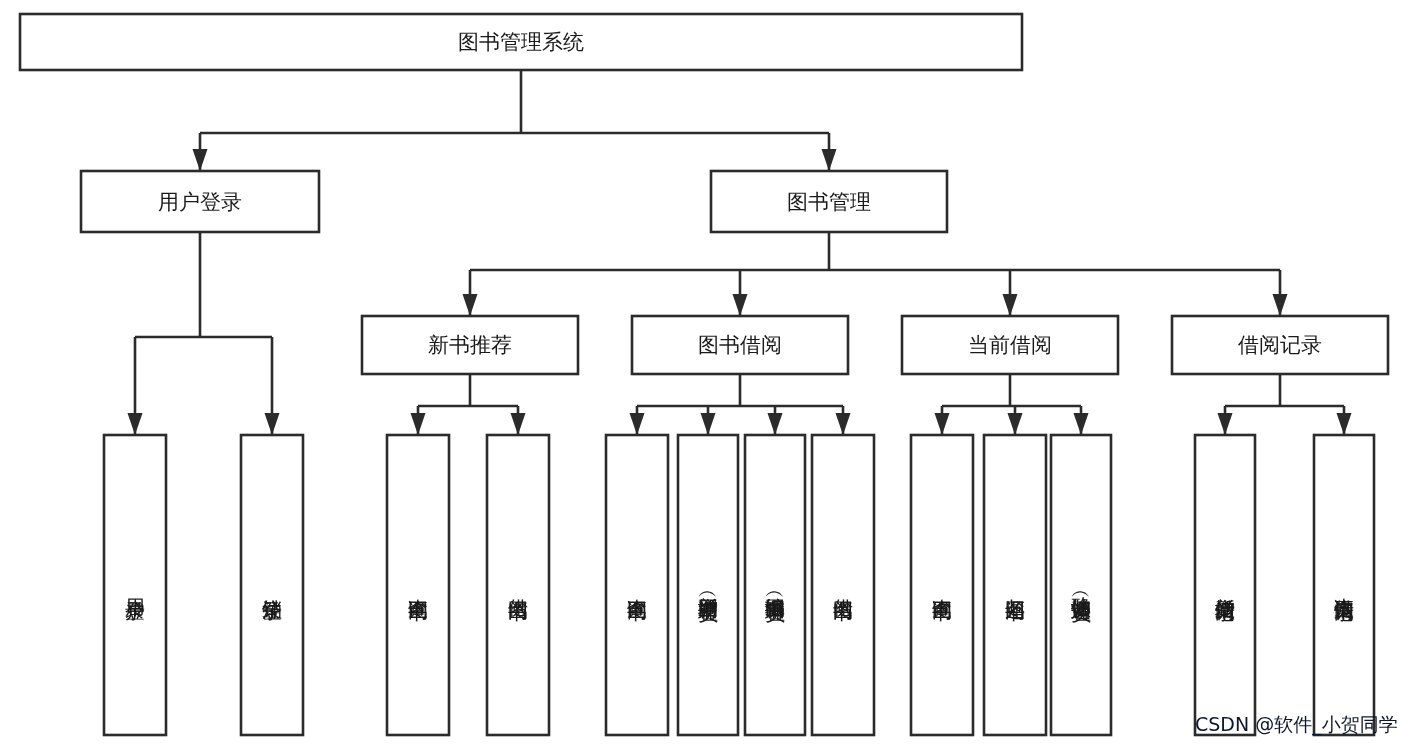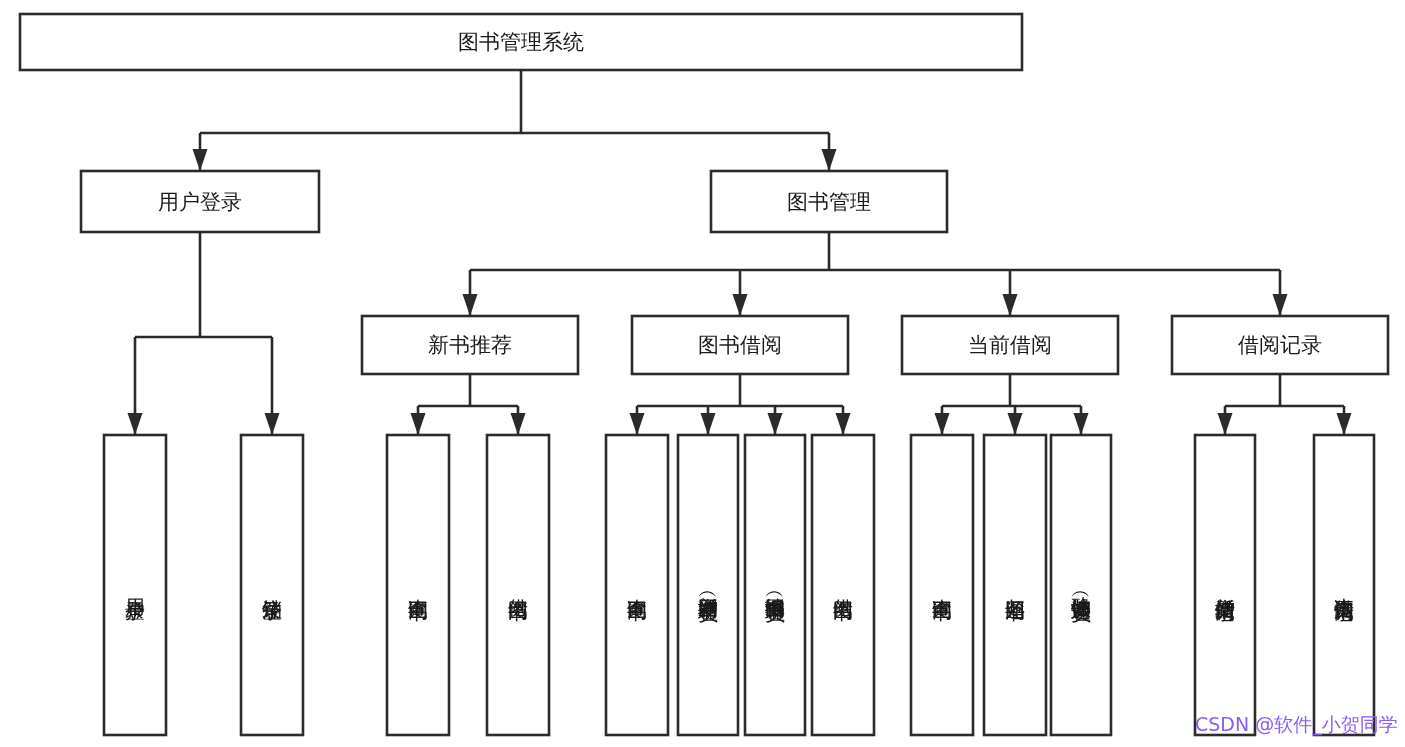--- a/index.html
+++ b/index.html
@@ -62,21 +62,21 @@
     align-items: center;
     justify-content: center;
     white-space: nowrap;
     pointer-events: none;
     user-select: none;
   }
   .watermark {
     position: absolute;
     font-family: "DejaVu Sans", "Liberation Sans", sans-serif;
     font-size: 19px;
-    color: #8b5cf6;
+    color: #0f172a;
     white-space: nowrap;
     user-select: none;
   }
 </style>
 </head>
 <body>
 
 <div id="diagram-root">
 
   <svg class="diagram" viewBox="0 0 1405 747">

